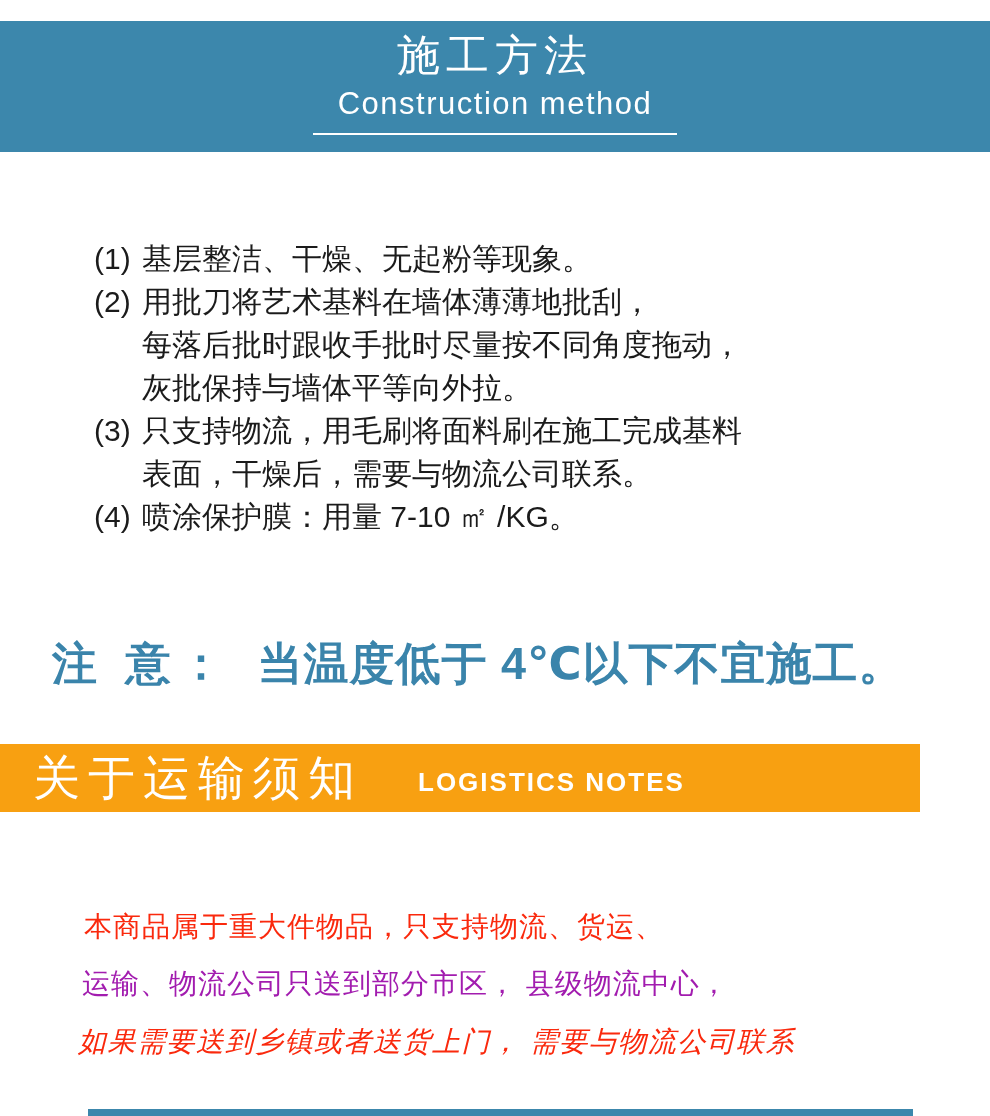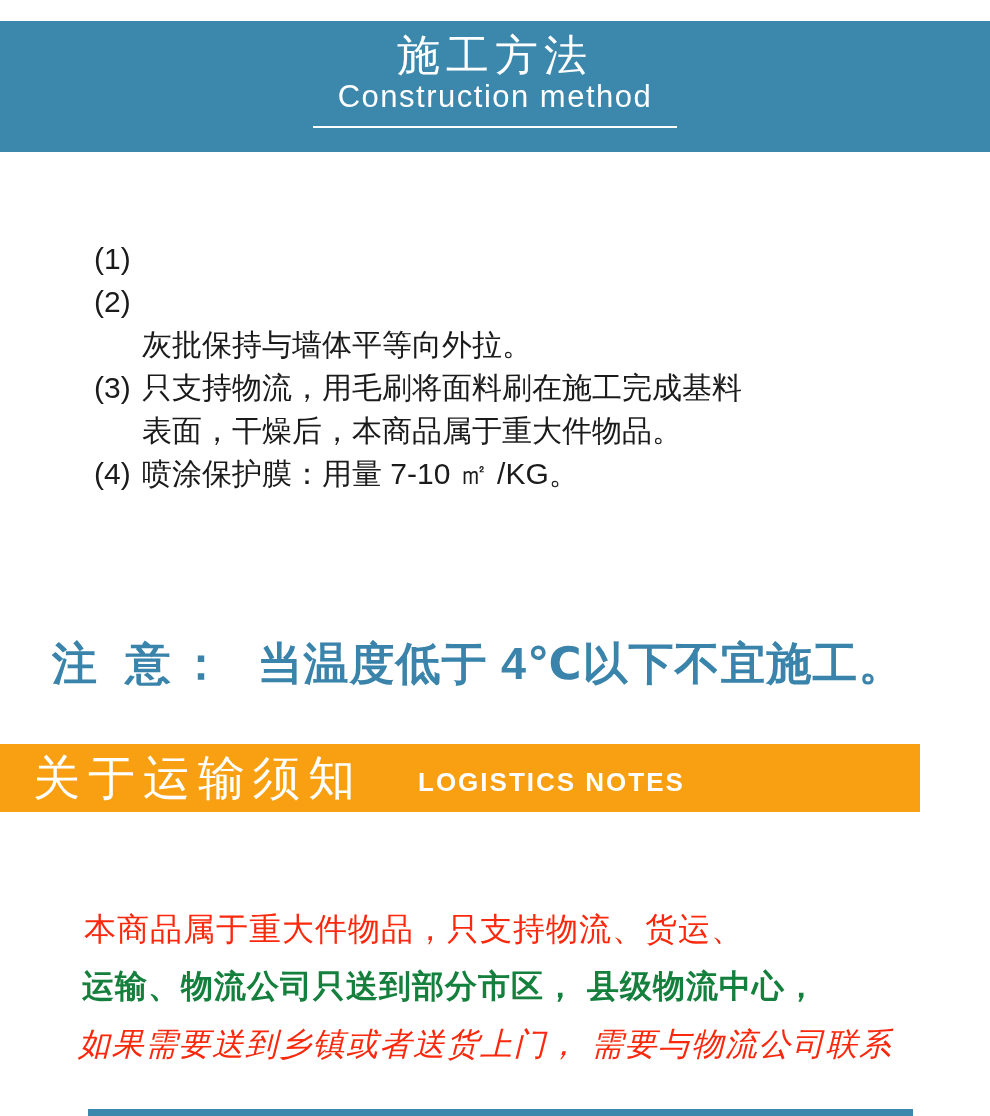--- a/index.html
+++ b/index.html
@@ -7,21 +7,21 @@
     position:relative; width:990px; height:1116px; background:#ffffff;
     font-family:"Liberation Sans","DejaVu Sans",sans-serif; overflow:hidden;
   }
 
   
   .construction-header {
     position:absolute; top:21px; left:0; width:990px; height:131px;
     background:#3C87AC; color:#ffffff; text-align:center;
   }
   .h-cn { margin-top:11px; font-size:43px; line-height:47px; letter-spacing:6px; }
-  .h-en { font-size:31px; line-height:33px; letter-spacing:1.5px; margin-top:1px; }
+  .h-en { font-size:31px; line-height:33px; letter-spacing:1.5px; margin-top:8px; }
   .h-underline { width:364px; height:2px; background:#ffffff; margin:13px auto 0 auto; }
 
   
   .steps {
     position:absolute; top:237px; left:94px; width:840px;
     font-size:30px; line-height:43px; color:#1b1b1b;
   }
   .step-row { display:flex; }
   .step-num { flex:0 0 48px; width:48px; }
   .step-text { white-space:nowrap; }
@@ -45,23 +45,23 @@
   }
   .lb-en {
     position:absolute; left:418px; top:23px; font-size:26px; font-weight:bold;
     color:#ffffff; letter-spacing:2px; white-space:nowrap;
   }
   .sq { position:absolute; top:744px; height:68px; background:#F8A011; }
   .sq1 { left:747px; width:75px; }
   .sq2 { left:843px; width:77px; }
 
   
-  .ship { position:absolute; margin:0; white-space:nowrap; font-size:32px; letter-spacing:1px; }
+  .ship { position:absolute; margin:0; white-space:nowrap; font-size:28px; letter-spacing:1px; }
   .ship-red { color:#FA290D; }
-  .ship-dark { color:#15803d;font-weight:bold; }
+  .ship-dark { color:#a21caf; }
   .s1 { top:908px; left:84px; }
   .s2 { top:965px; left:82px; }
   .s3 { top:1023px; left:78px; letter-spacing:1.5px;font-style:italic; }
 
   
   .bottom-bar {
     position:absolute; top:1109px; left:88px; width:825px; height:7px;
     background:#3C87AC;
   }
 </style>
@@ -72,35 +72,41 @@
 
   <header class="construction-header">
     <div class="h-cn">施工方法</div>
     <div class="h-en">Construction method</div>
     <div class="h-underline"></div>
   </header>
 
   <section class="steps">
     <div class="step-row">
       <span class="step-num">(1)</span>
+      <span class="step-text">基层整洁、干燥、无起粉等现象。</span>
     </div>
     <div class="step-row">
       <span class="step-num">(2)</span>
+      <span class="step-text">用批刀将艺术基料在墙体薄薄地批刮，</span>
+    </div>
+    <div class="step-row">
+      <span class="step-num"></span>
+      <span class="step-text">每落后批时跟收手批时尽量按不同角度拖动，</span>
     </div>
     <div class="step-row">
       <span class="step-num"></span>
       <span class="step-text">灰批保持与墙体平等向外拉。</span>
     </div>
     <div class="step-row">
       <span class="step-num">(3)</span>
       <span class="step-text">只支持物流，用毛刷将面料刷在施工完成基料</span>
     </div>
     <div class="step-row">
       <span class="step-num"></span>
-      <span class="step-text">表面，干燥后，本商品属于重大件物品。</span>
+      <span class="step-text">表面，干燥后，需要与物流公司联系。</span>
     </div>
     <div class="step-row">
       <span class="step-num">(4)</span>
       <span class="step-text">喷涂保护膜：用量 7-10 ㎡ /KG。</span>
     </div>
   </section>
 
   <div class="notice">
     <span class="notice-label">注 意：</span><span class="notice-text">当温度低于 4℃以下不宜施工。</span>
   </div>

